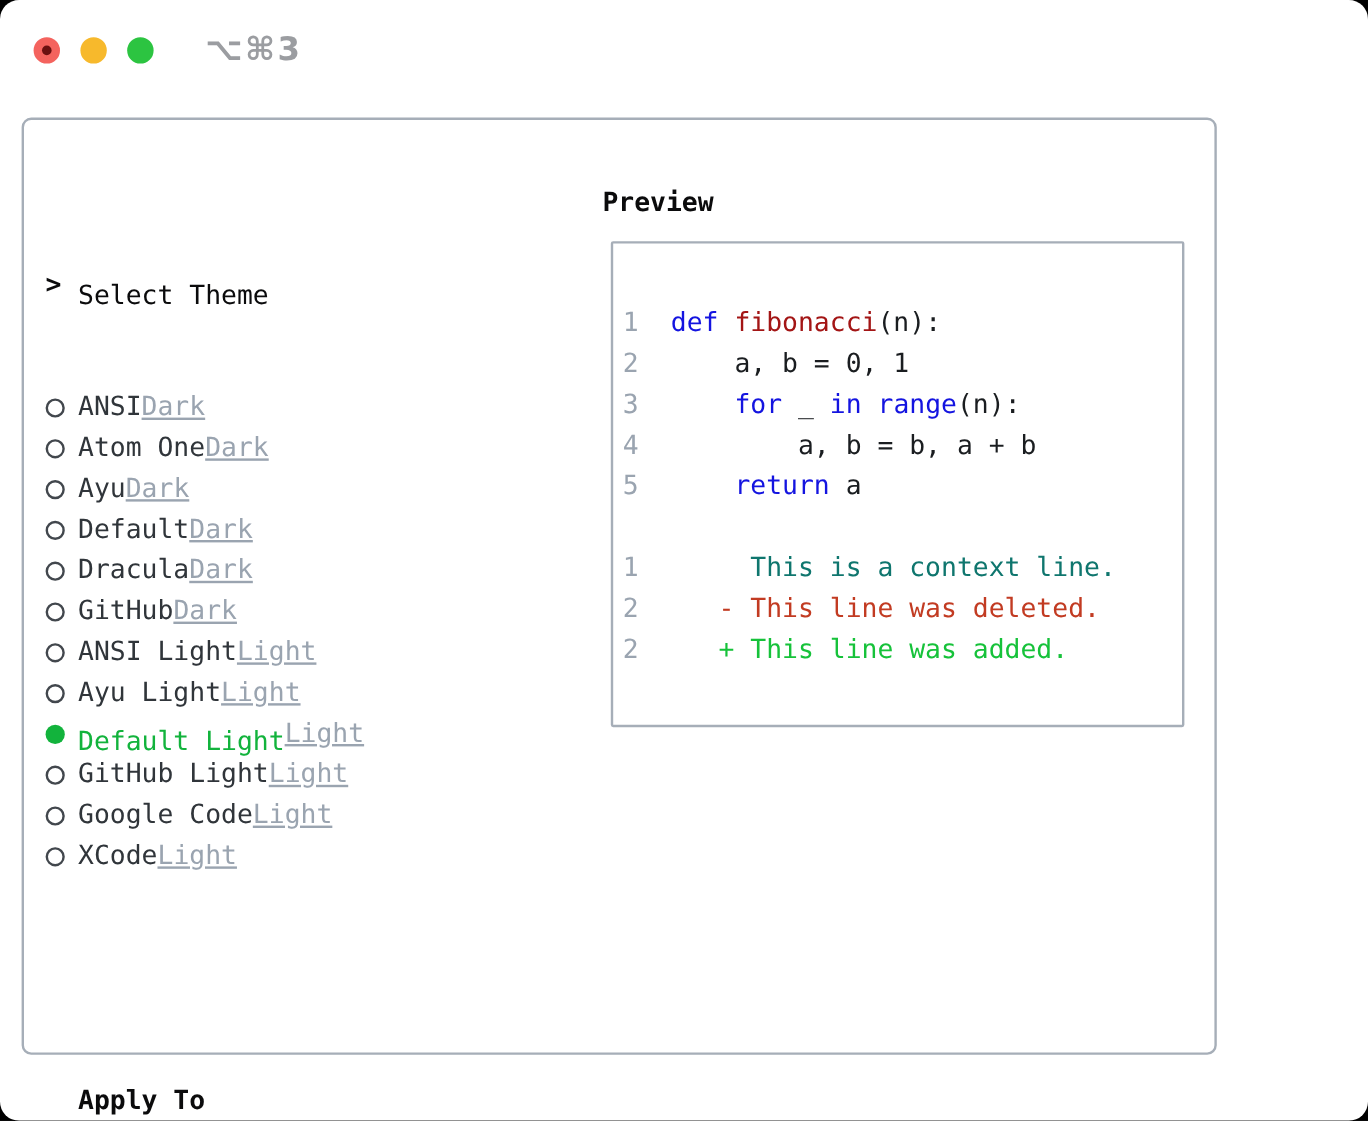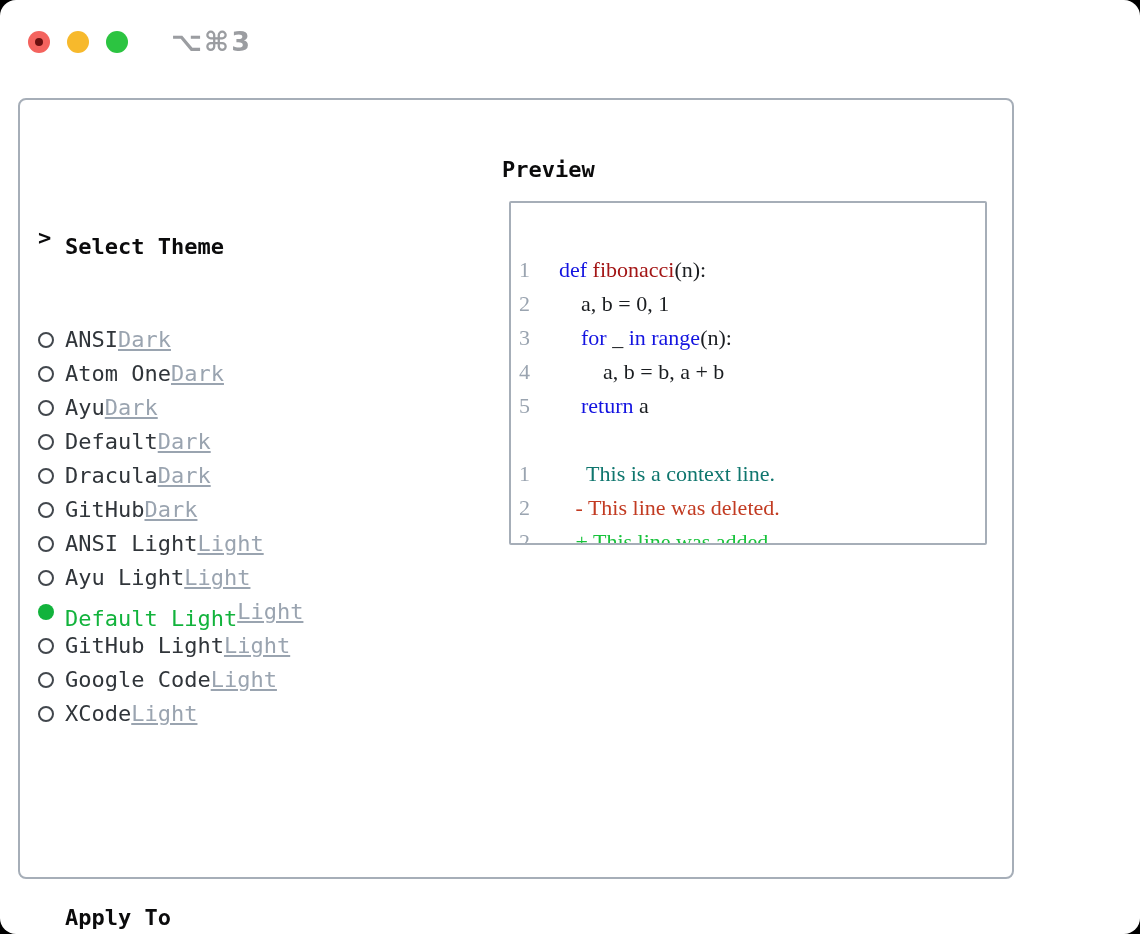--- a/index.html
+++ b/index.html
@@ -99,21 +99,21 @@
     border-radius: 50%;
     display: inline-block;
   }
   .radio.selected {
     width: 16px;
     height: 16px;
     border: none;
     background: var(--accent-green);
   }
   .heading-text {
-    font-weight: bold;
+    font-weight: normal;
     color: var(--heading);
     margin-top: 18px;
   }
   .item-name { color: var(--text); }
   .item-name.selected { color: var(--accent-green); margin-top: 13px; }
   .item-variant { color: var(--muted); text-decoration: underline; }
   .subheading { color: var(--heading); font-weight: bold; }
   .spacer { height: 34px; }
 
   
@@ -125,27 +125,26 @@
     line-height: 34px;
     font-size: 22px;
     font-weight: bold;
     color: var(--heading);
   }
   .preview-box {
     position: absolute;
     left: 489px;
     top: 101px;
     width: 478px;
-    height: 344px;
+    height: 405px;
     box-sizing: border-box;
     border: 2px solid var(--border);
     border-radius: 2px;
     background: #fff;
     overflow: hidden;
-    font-family: Liberation Serif, serif;
   }
   .code {
     position: absolute;
     left: 0;
     top: 50px;
     right: 0;
     font-size: 22px;
     line-height: 34px;
     white-space: pre;
   }

